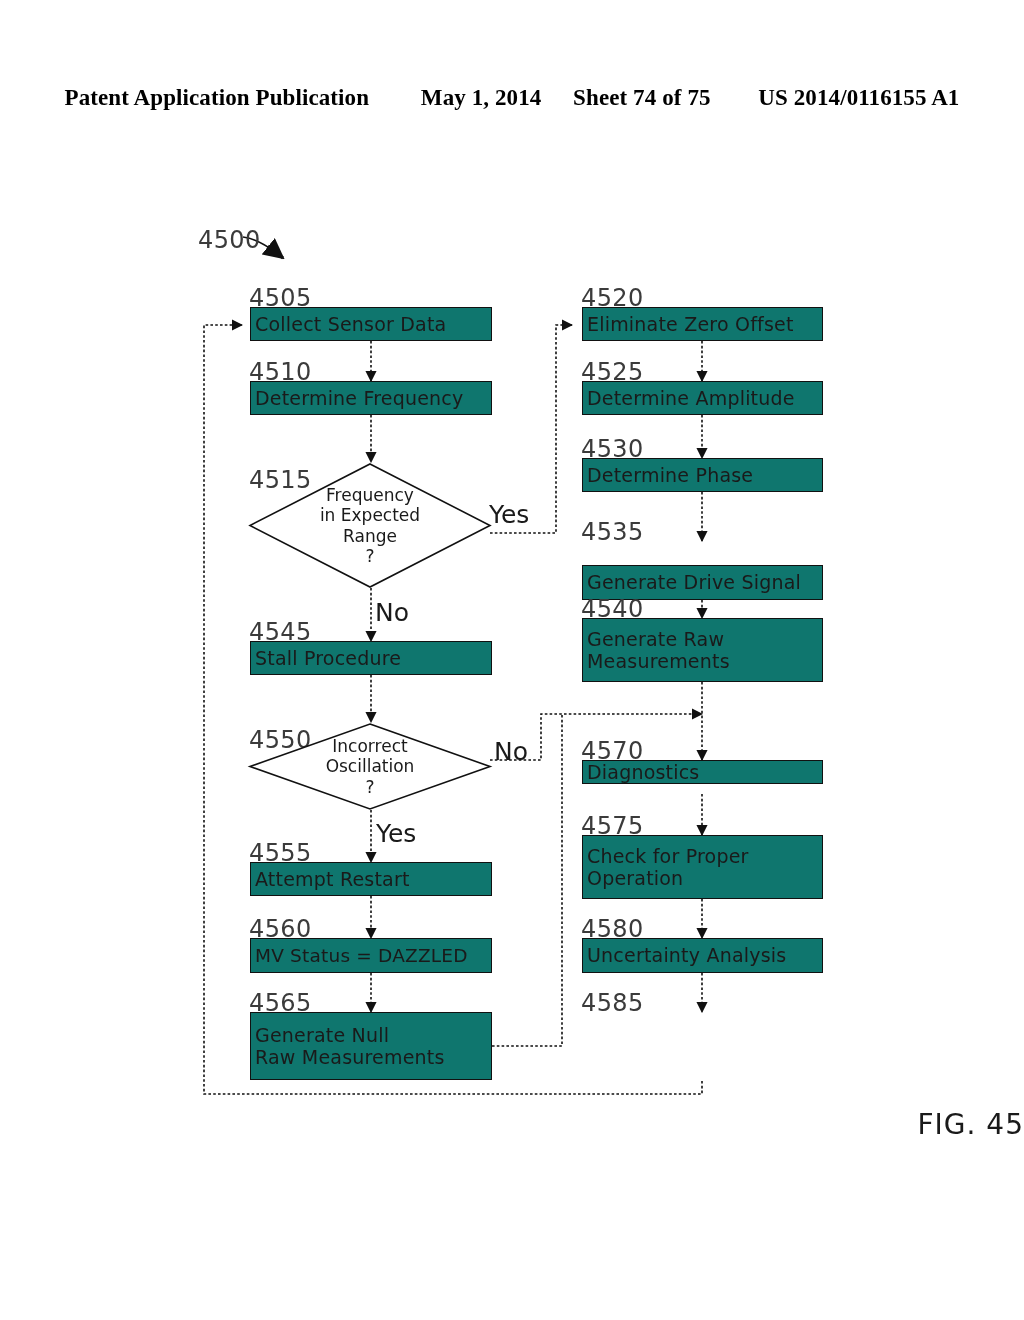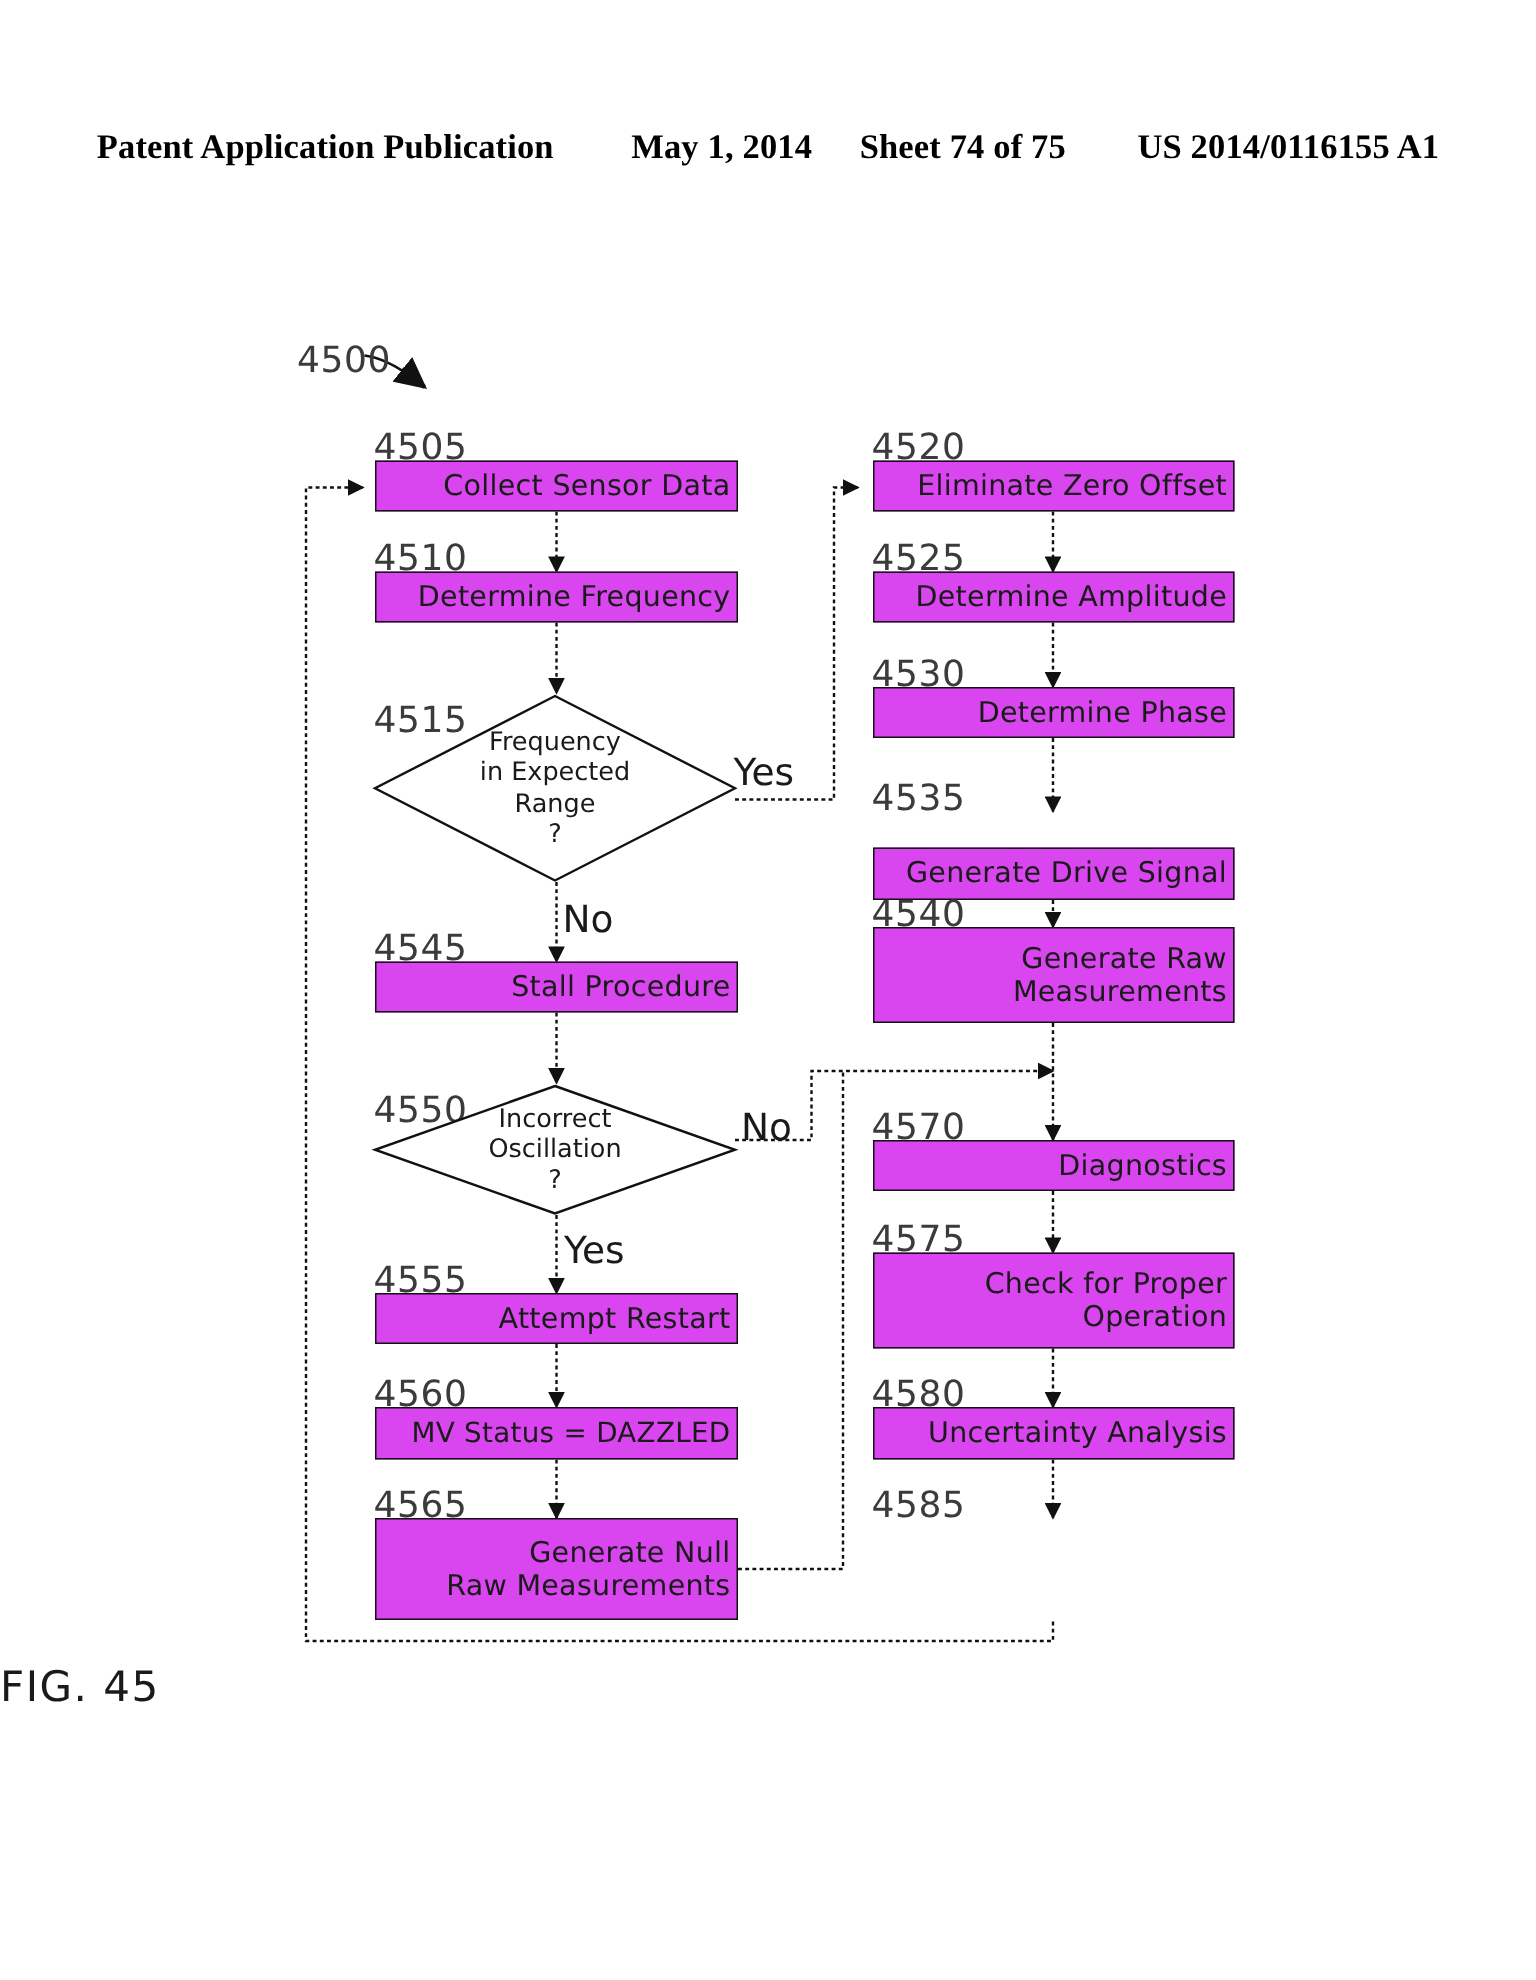--- a/index.html
+++ b/index.html
@@ -48,25 +48,25 @@
     top: 0;
     width: 1024px;
     height: 1320px;
   }
 
   
   .node {
     position: absolute;
     box-sizing: border-box;
     border: 1.5px solid #111;
-    background: #d946ef;
+    background: #0f766e;
     display: flex;
     align-items: center;
     justify-content: center;
-    text-align: right;
+    text-align: left;
     font-family: "DejaVu Sans", sans-serif;
     font-size: 19px;
     line-height: 1.16;
     letter-spacing: 0.2px;
     color: #1a1a1a;
     padding: 2px 4px;
   }
   .node .txt { display: block; width: 100%; }
 
   
@@ -111,21 +111,21 @@
     color: #1a1a1a;
     white-space: nowrap;
   }
 
   
   .fig-caption {
     position: absolute;
     left: 0;
     top: 1108px;
     width: 1024px;
-    text-align: left;
+    text-align: right;
     font-family: "DejaVu Sans", sans-serif;
     font-size: 28px;
     letter-spacing: 1px;
     color: #1a1a1a;
   }
 </style>
 </head>
 <body>
 
 <div class="page-header">
@@ -270,21 +270,21 @@
 
   <div class="ref" style="left:581px; top:595px;">4540</div>
   <div class="node" style="left:582px; top:618px; width:241px; height:64px;">
     <span class="txt">
       <span>Generate Raw</span><br>
       <span>Measurements</span>
     </span>
   </div>
 
   <div class="ref" style="left:581px; top:737px;">4570</div>
-  <div class="node" style="left:582px; top:760px; width:241px; height:34px;">
+  <div class="node" style="left:582px; top:760px; width:241px; height:24px;">
     <span class="txt">Diagnostics</span>
   </div>
 
   <div class="ref" style="left:581px; top:812px;">4575</div>
   <div class="node" style="left:582px; top:835px; width:241px; height:64px;">
     <span class="txt">
       <span>Check for Proper</span><br>
       <span>Operation</span>
     </span>
   </div>

